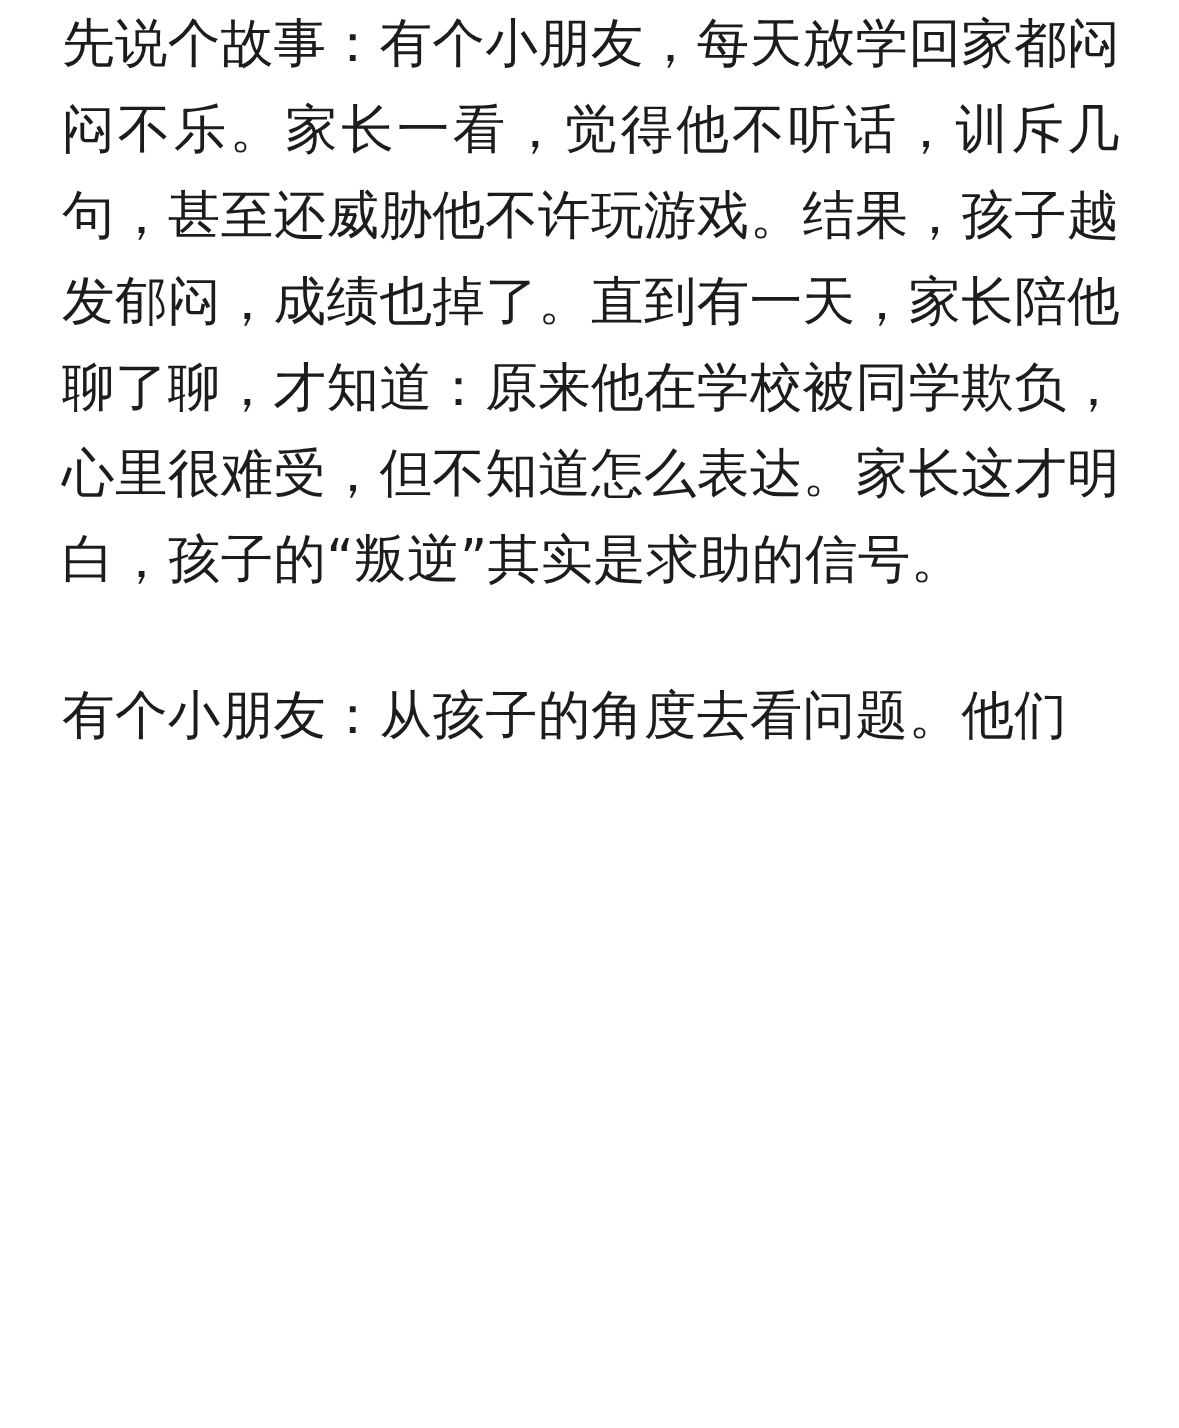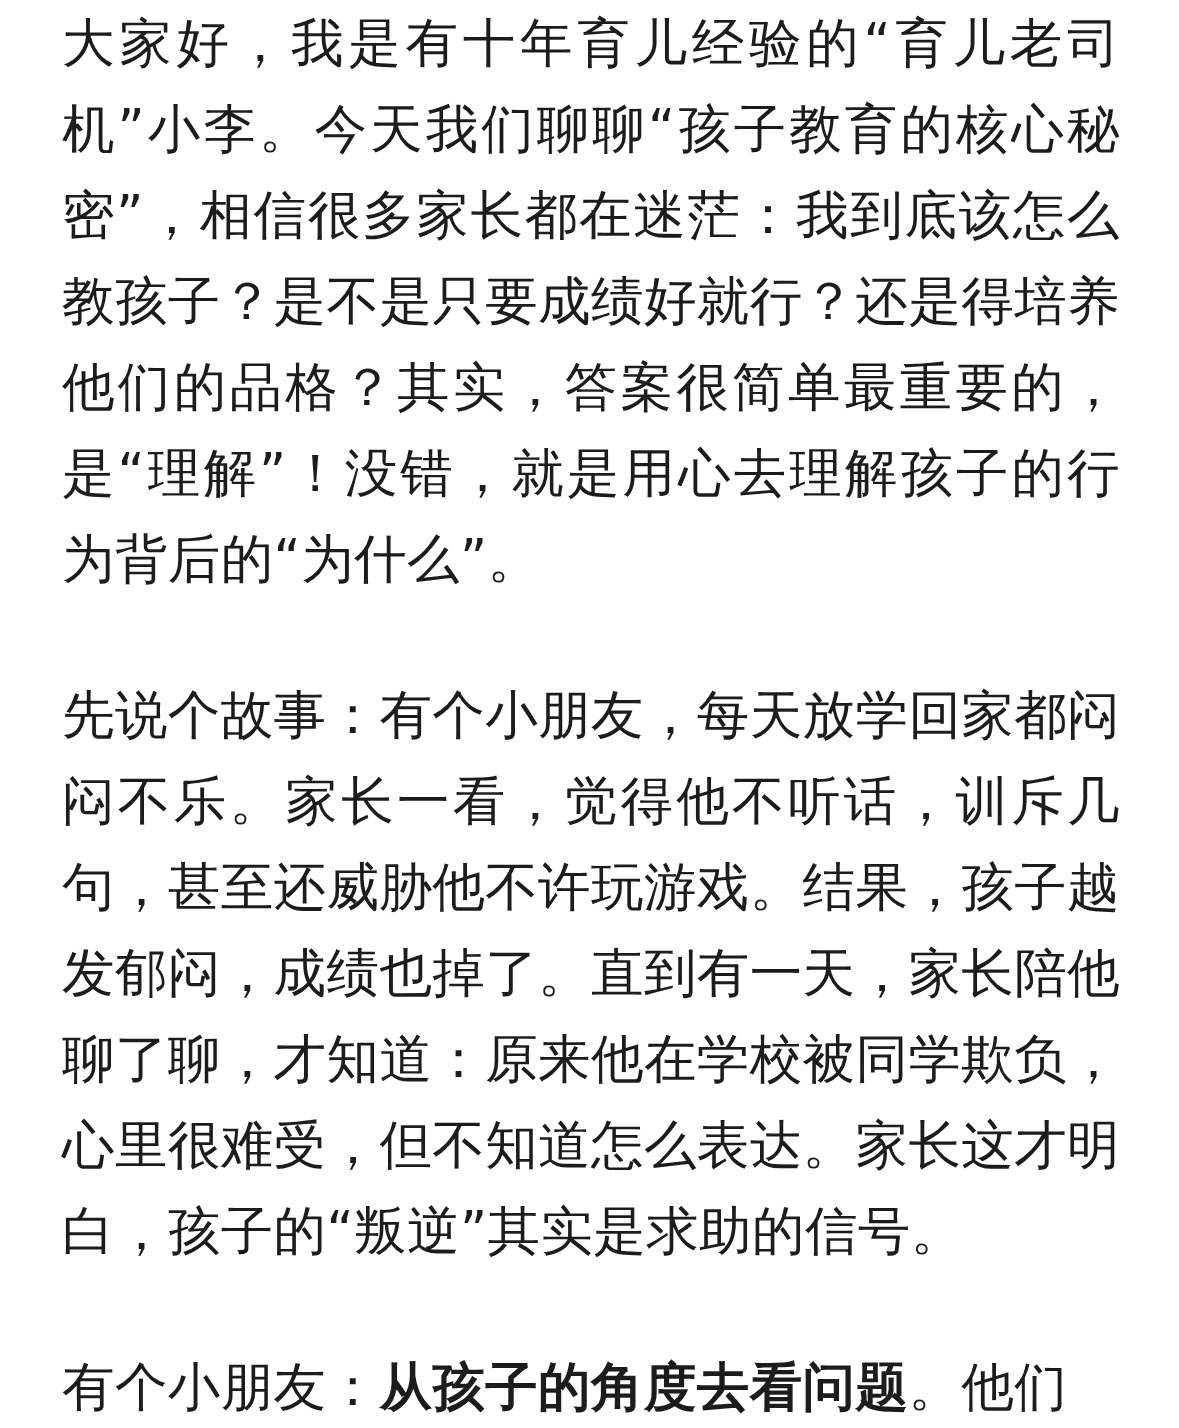--- a/index.html
+++ b/index.html
@@ -28,23 +28,22 @@
       word-break: break-all;
     }
     .article p {
       margin: 0;
       padding: 0;
     }
     .article p + p {
       margin-top: 70px;
     }
     .bold {
-      font-weight: bold;
+      font-weight: normal;
     }
   </style>
 </head>
 <body>
 
 <div class="article">
-  <p>大家好，我是有十年育儿经验的“育儿老司机”小李。今天我们聊聊“孩子教育的核心秘密”，相信很多家长都在迷茫：我到底该怎么教孩子？是不是只要成绩好就行？还是得培养他们的品格？其实，答案很简单最重要的，是“理解”！没错，就是用心去理解孩子的行为背后的“为什么”。</p>
   <p>先说个故事：有个小朋友，每天放学回家都闷闷不乐。家长一看，觉得他不听话，训斥几句，甚至还威胁他不许玩游戏。结果，孩子越发郁闷，成绩也掉了。直到有一天，家长陪他聊了聊，才知道：原来他在学校被同学欺负，心里很难受，但不知道怎么表达。家长这才明白，孩子的“叛逆”其实是求助的信号。</p>
   <p><span>有个小朋友：</span><span class="bold">从孩子的角度去看问题</span><span>。他们</span></p>
 </div>
 
 </body></html>

